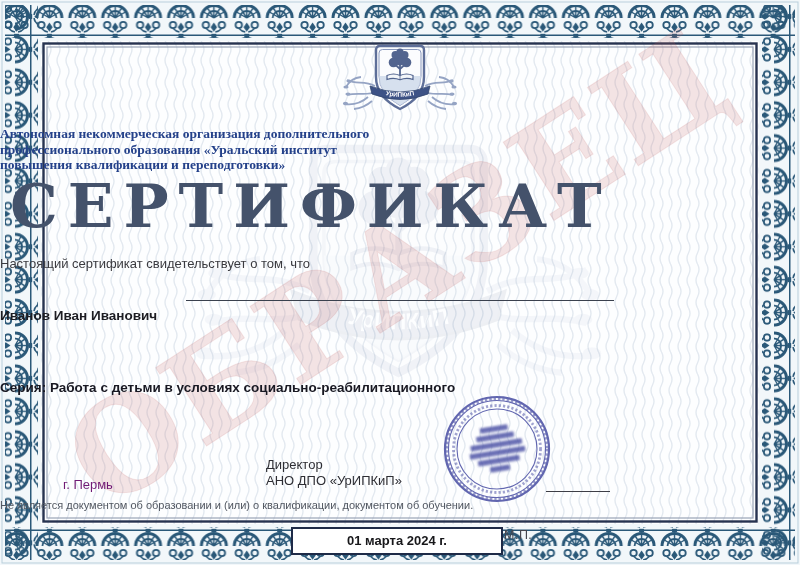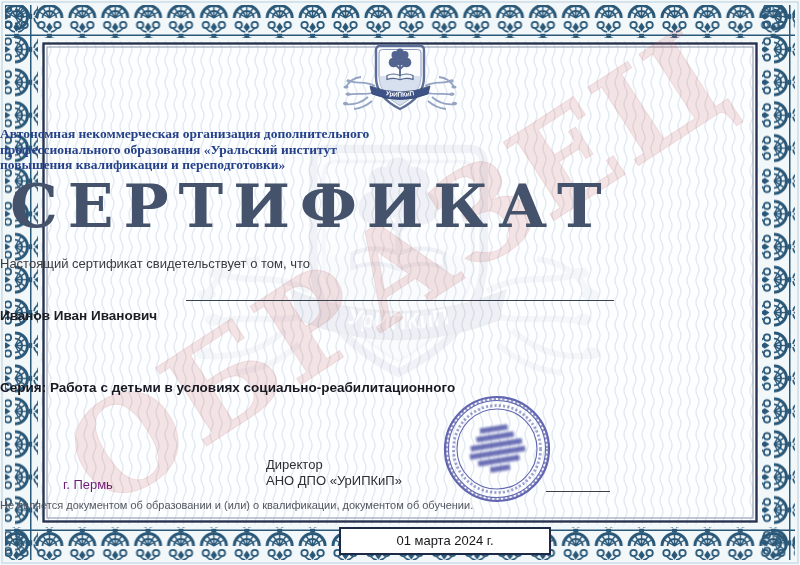--- a/index.html
+++ b/index.html
@@ -25,22 +25,22 @@
   .action{top:317px;font-size:13px;color:#3a3a3f;}
   .topic{top:343px;font-weight:700;font-size:13.5px;line-height:18.5px;color:#181822;margin-top:36px;}
   .city{left:63px;top:477px;font-size:13px;color:#701a75;}
   .director{left:266px;top:457px;font-size:13px;line-height:15.5px;color:#2e2e34;}
   .mp{left:504px;top:480px;font-size:12.5px;color:#45454e;letter-spacing:.5px;margin-top:48px;}
   .sigline{left:546px;top:491px;width:64px;border-top:1.5px solid #3e3e46;height:0;}
   .disclaimer{top:499px;font-size:11px;color:#515761;}
   .stamp{left:440px;top:392px;}
   .datebox{
     left:291px;top:527px;width:208px;height:24px;background:#fff;
-    border:2px solid #1d2a47;font-weight:400;font-size:13px;line-height:24px;
-    text-align:center;color:#17171a;margin-left:48px;
+    border:2px solid #1d2a47;font-weight:700;font-size:13px;line-height:24px;
+    text-align:center;color:#17171a;
   }
 </style>
 </head>
 <body>
 
 <div class="page">
 
   <svg class="abs bg-svg" width="800" height="565">
     <defs>
       <g id="motif">

